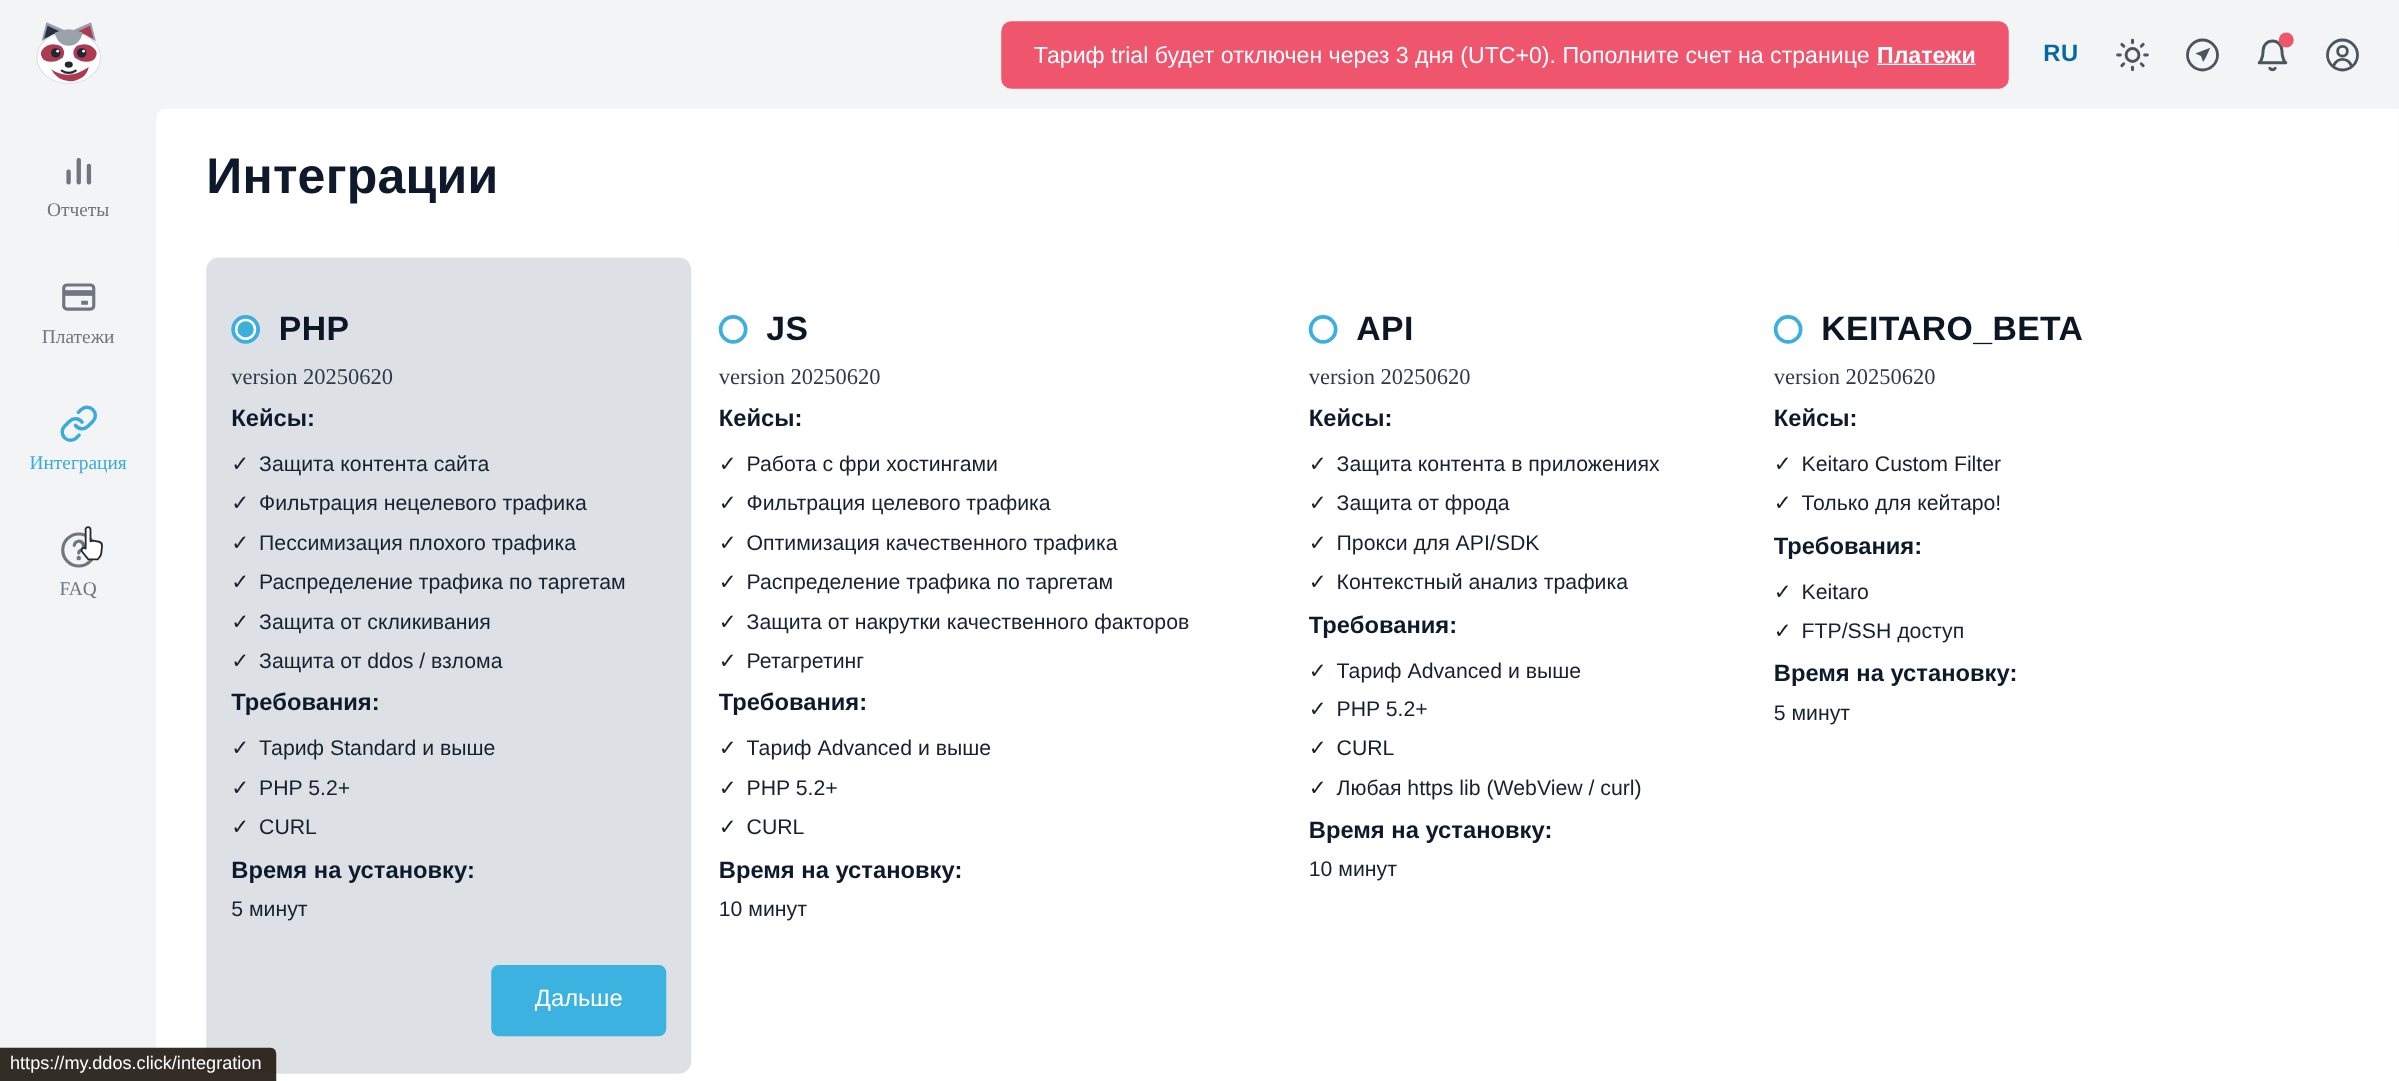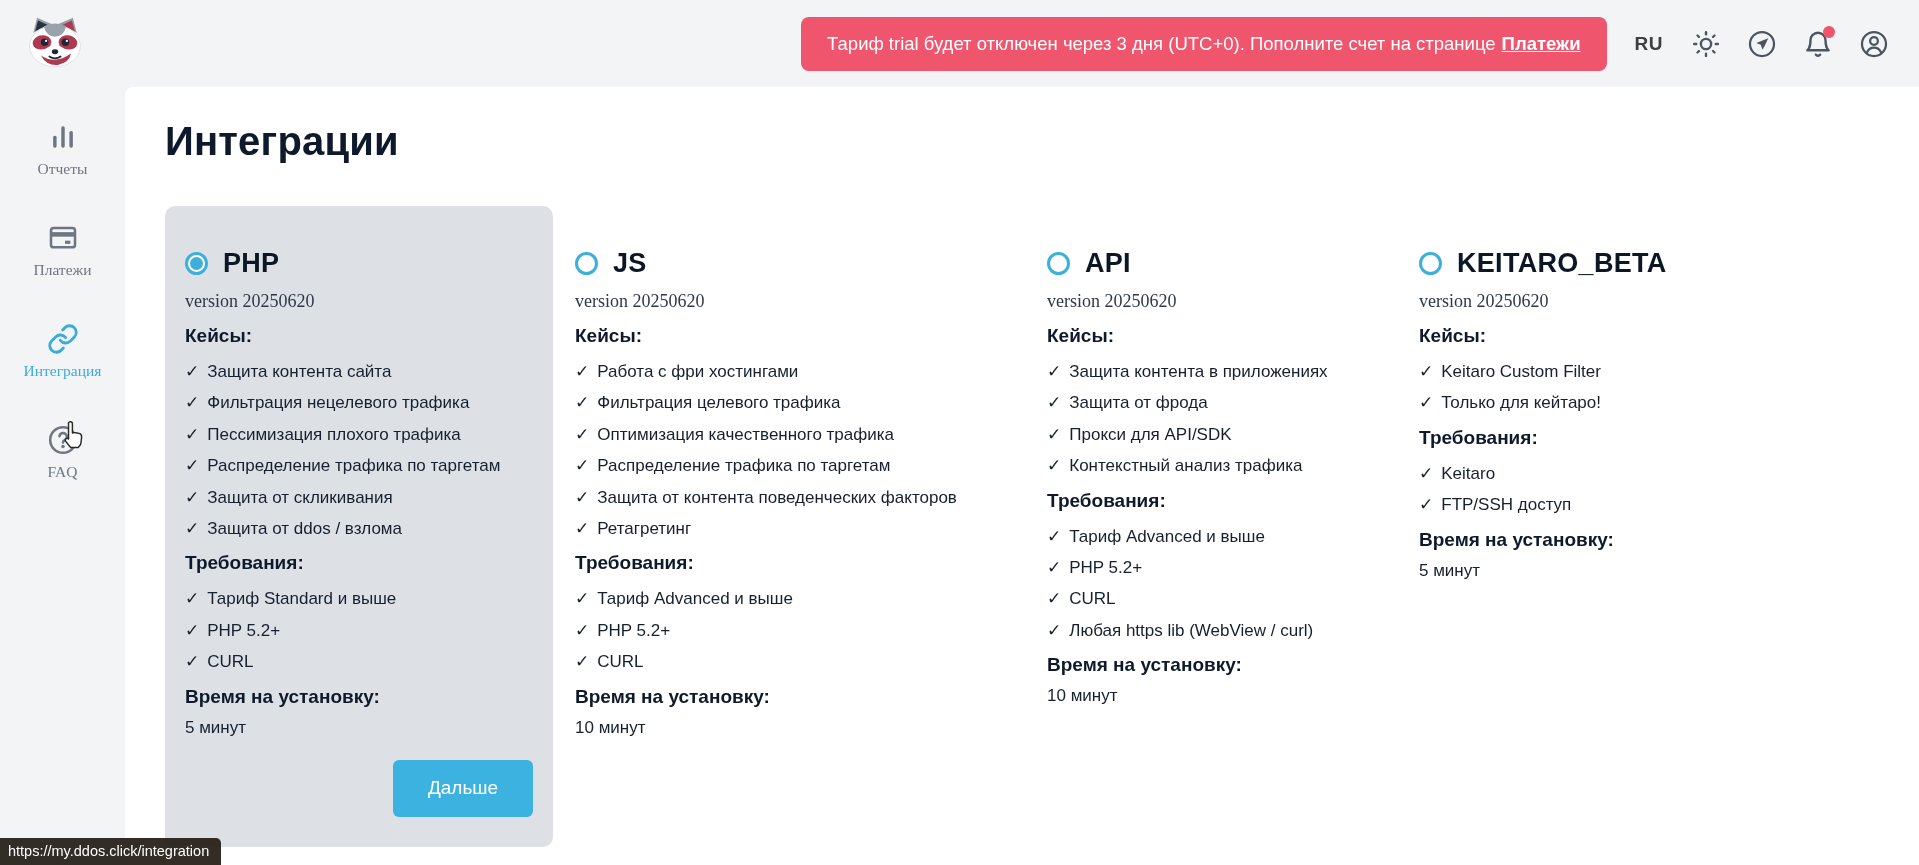--- a/index.html
+++ b/index.html
@@ -11,21 +11,21 @@
          grid-template-areas:"header header" "sidebar main"; }
 
   
   .header { grid-area:header; display:flex; align-items:center; padding:0 30px 0 22px; background:#f3f4f6; }
   .logo { width:66px; height:60px; flex:0 0 auto; }
 
   .banner { margin-left:auto; margin-right:28px; height:54px; display:flex; align-items:center;
             background:#f0556e; color:#fff; border-radius:8px; padding:0 26px; font-size:18.5px; white-space:nowrap;justify-content:center; }
   .banner a { color:#fff; font-weight:bold; text-decoration:underline; margin-left:6px; cursor:pointer; }
 
-  .lang { font-size:19px; color:#404040; font-weight:bold; letter-spacing:.5px; margin-right:28px; cursor:pointer; }
+  .lang { font-size:19px; color:#0369a1; font-weight:bold; letter-spacing:.5px; margin-right:28px; cursor:pointer; }
   .hicons { display:flex; align-items:center; gap:26px; }
   .hicon { width:30px; height:30px; color:#4b5560; position:relative; cursor:pointer; display:flex; align-items:center; justify-content:center; }
   .hicon svg { width:30px; height:30px; display:block; }
   .badge-dot { position:absolute; top:-3px; right:-2px; width:12px; height:12px; border-radius:50%; background:#f0556e; }
 
   
   .sidebar { grid-area:sidebar; background:#f3f4f6; display:flex; flex-direction:column; align-items:center;
              padding-top:34px; gap:44px; position:relative; }
   .side-item { display:flex; flex-direction:column; align-items:center; gap:7px; color:#6e7681; cursor:pointer; width:100%; }
   .side-item svg { width:32px; height:32px; }
@@ -49,21 +49,21 @@
   .radio { width:23px; height:23px; border-radius:50%; border:3px solid #3cafdd; background:#fff; flex:0 0 auto; position:relative; }
   .radio.checked::after { content:""; position:absolute; inset:2px; border-radius:50%; background:#3cafdd; }
   .card-title { font-size:27px; font-weight:bold; color:#0c1726; letter-spacing:.3px; }
 
   .card-version { font-size:18px; color:#2e3947; margin-top:12px;font-family:Liberation Serif, serif; }
   .sec-label { font-size:19px; font-weight:bold; color:#0e1a2b; margin-top:13px; }
   .check-list { display:flex; flex-direction:column; margin-top:4px; }
   .check-item { display:flex; gap:8px; font-size:17px; color:#16202e; margin-top:11px; line-height:1.2; }
   .check-glyph { flex:0 0 auto; }
   .time-value { font-size:17px; color:#16202e; margin-top:10px; }
-  .next-btn { margin-top:22px; align-self:flex-end; background:#3cb2e0; color:#fff; border:none; border-radius:6px;
+  .next-btn { margin-top:34px; align-self:flex-end; background:#3cb2e0; color:#fff; border:none; border-radius:6px;
               width:140px; height:57px; font-size:19px; font-family:"Liberation Sans", sans-serif; cursor:pointer; }
 
   
   .statusbar { position:fixed; left:0; bottom:0; background:rgba(34,27,20,.92); color:#fff; font-size:14.5px;
                padding:5px 12px 6px 8px; border-top-right-radius:5px; }
 </style>
 </head>
 <body>
 
 <div class="app">
@@ -246,21 +246,21 @@
             <div class="check-item">
               <span class="check-glyph">✓</span>
               <span>Оптимизация качественного трафика</span>
             </div>
             <div class="check-item">
               <span class="check-glyph">✓</span>
               <span>Распределение трафика по таргетам</span>
             </div>
             <div class="check-item">
               <span class="check-glyph">✓</span>
-              <span>Защита от контента поведенческих факторов</span>
+              <span>Защита от накрутки качественного факторов</span>
             </div>
             <div class="check-item">
               <span class="check-glyph">✓</span>
               <span>Ретагретинг</span>
             </div>
           </div>
     <div class="sec-label req-label">Требования:</div>
     <div class="check-list req-list">
             <div class="check-item">
               <span class="check-glyph">✓</span>

